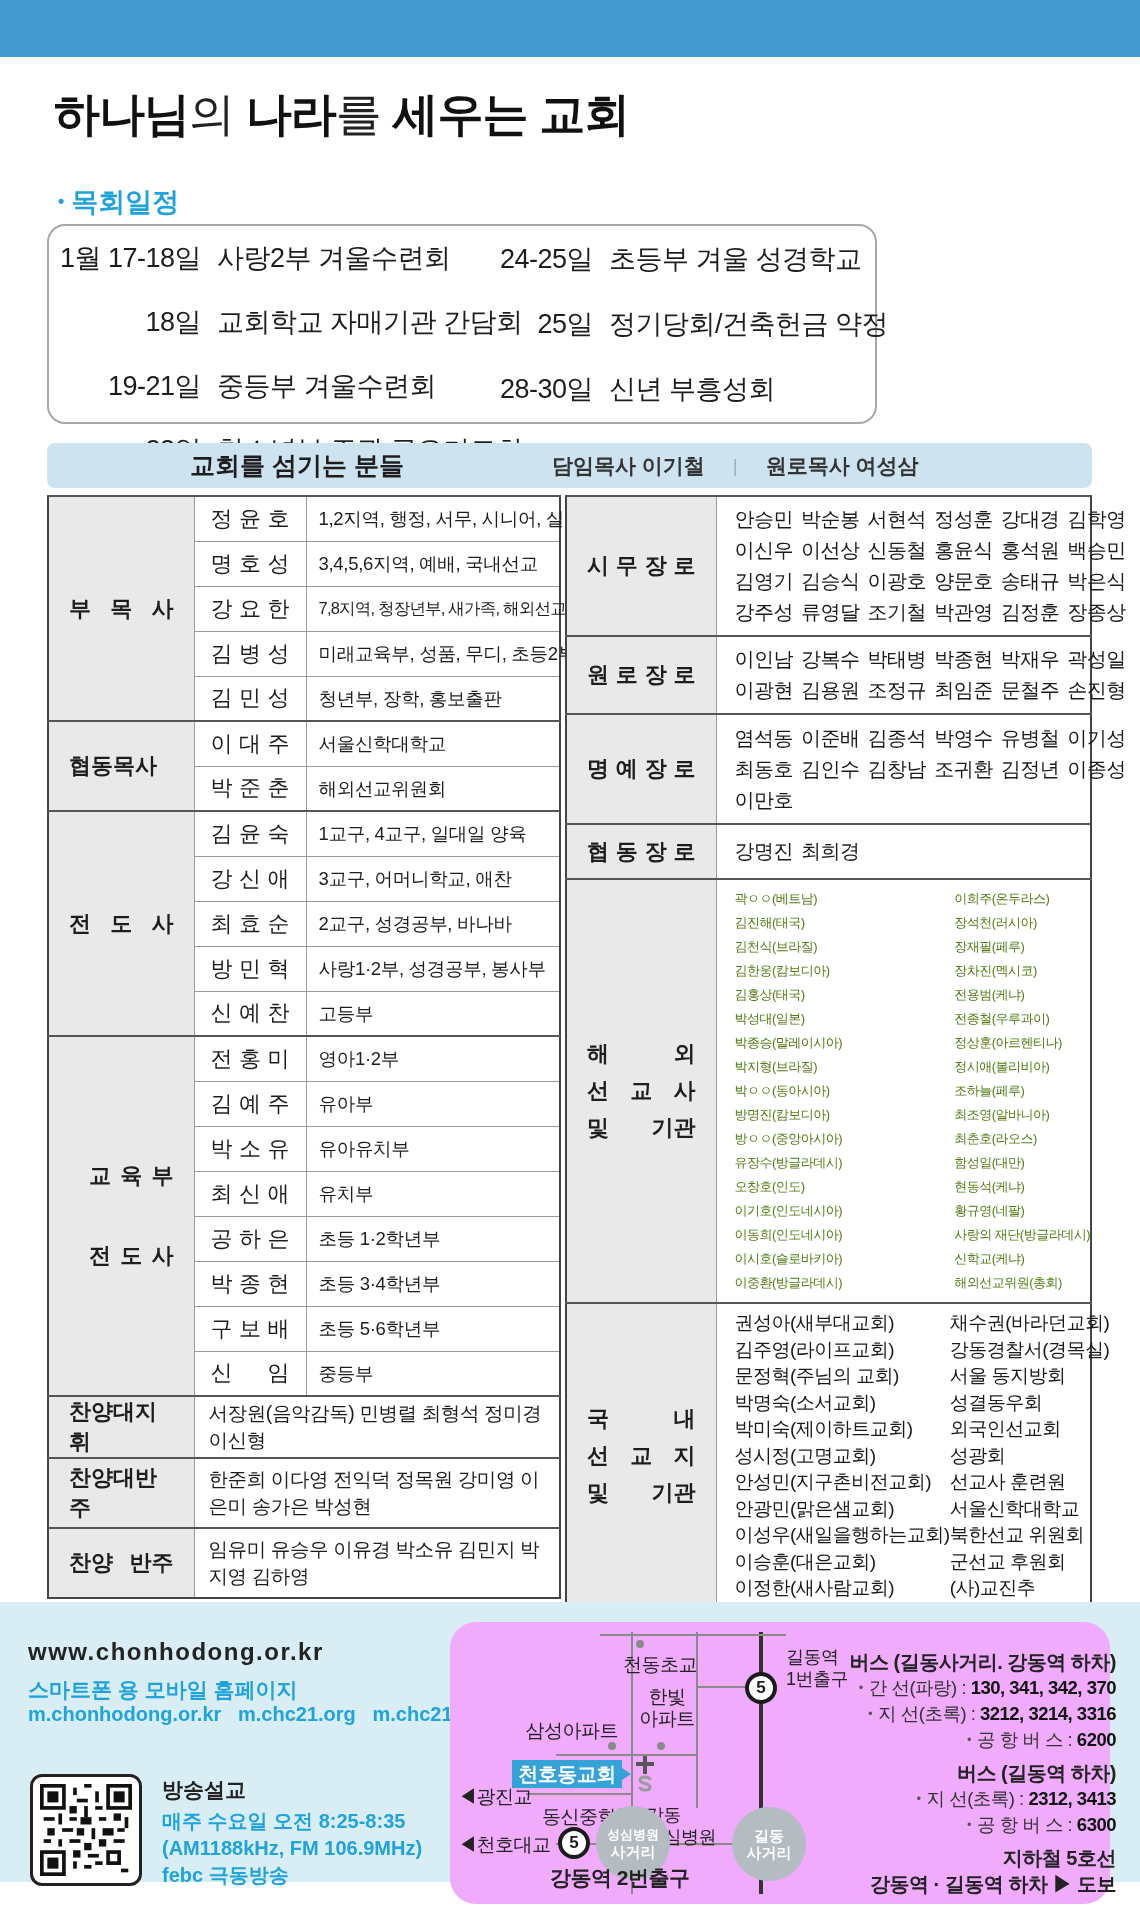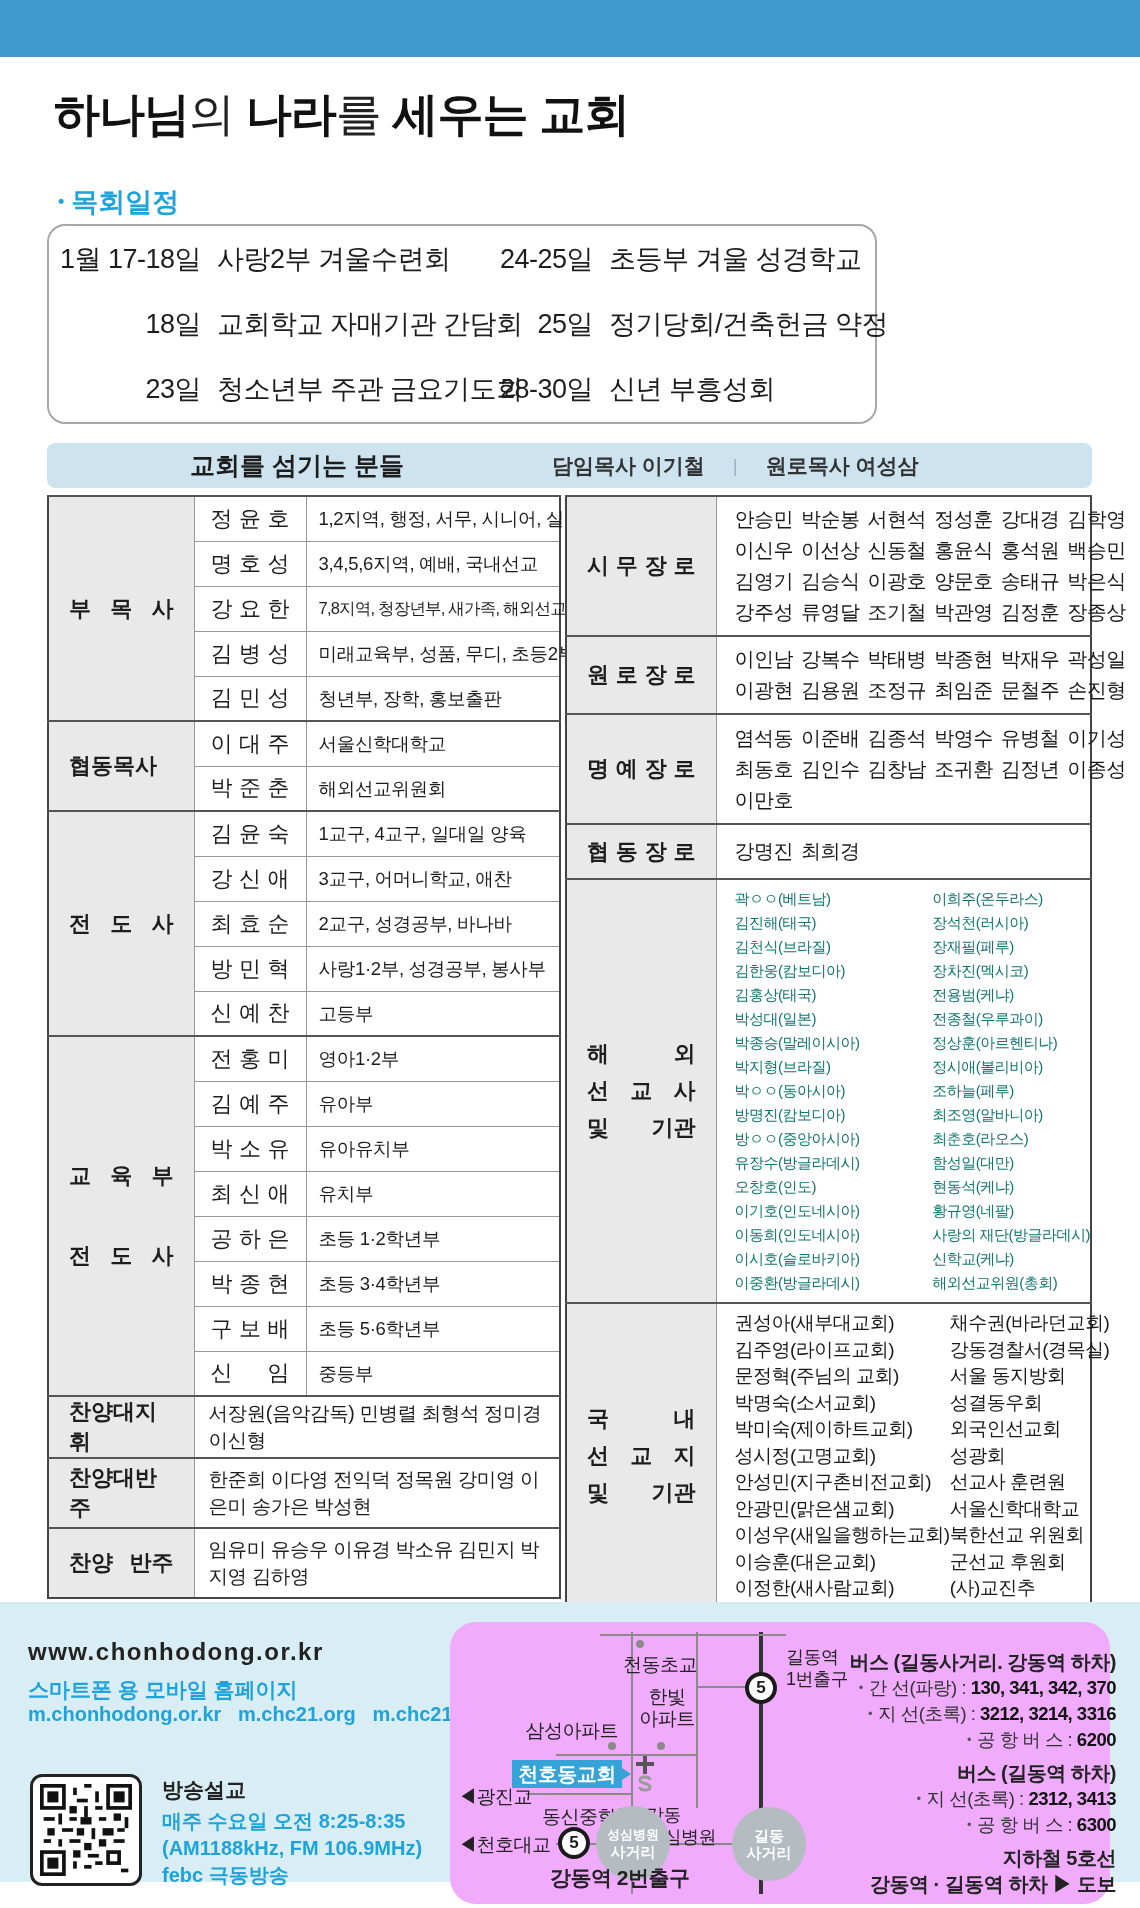--- a/index.html
+++ b/index.html
@@ -36,29 +36,29 @@
   .rtable{position:absolute;left:565px;top:495px;width:527px;border:2px solid #444;}
   tr.sec td{border-top:2px solid #555;}
   .ltable tr{height:45px;}
   .ltable tr.h70{height:70px;}
   td.role{background:#e9e9e9;font-weight:bold;font-size:22px;color:#1d1d1d;}
   .jt{text-align:justify;text-align-last:justify;padding:0 20px;display:block;}
   td.name{font-size:22px;color:#1d1d1d;text-align:justify;text-align-last:justify;padding:0 16px;}
   td.duty{font-size:18.5px;color:#1d1d1d;padding-left:12px;letter-spacing:-0.3px;white-space:nowrap;}
   td.duty.tight{font-size:16.5px;letter-spacing:-0.8px;}
   td.choir-names{font-size:19.5px;color:#1d1d1d;padding:2px 6px 2px 14px;letter-spacing:-0.4px;line-height:27px;}
-  .role-2lines{display:flex;flex-direction:column;gap:50px;}
+  .role-2lines{display:flex;flex-direction:column;gap:50px;padding-left:20px;}
 
   tr.rh1{height:140px;} tr.rh2{height:78px;} tr.rh3{height:110px;} tr.rh4{height:55px;} tr.rh5{height:424px;} tr.rh6{height:296px;}
   td.elder-cell{padding:6px 4px 6px 18px;}
   .elder-line{font-size:20px;line-height:31px;color:#1a1a1a;letter-spacing:-0.5px;word-spacing:3px;white-space:nowrap;}
   .mission-cols{display:flex;padding:6px 0 6px 18px;}
   .mcol{width:252px;}
   .mcol2{flex:1;}
-  .mission-line{font-size:15px;line-height:24px;color:#0f766e;letter-spacing:-0.5px;white-space:nowrap;}
+  .mission-line{font-size:13px;line-height:24px;color:#4d7c0f;letter-spacing:-0.5px;white-space:nowrap;}
   .domestic-line{font-size:19px;line-height:26.5px;color:#1a1a1a;letter-spacing:-0.5px;white-space:nowrap;}
   .vrole{display:flex;flex-direction:column;gap:7px;}
   .vrole .jt{font-size:22px;font-weight:bold;}
 
   .footer{position:absolute;left:0;top:1602px;width:1140px;height:280px;background:#d9edf5;}
   .site{position:absolute;left:28px;top:36px;font-size:24px;font-weight:bold;letter-spacing:1.5px;color:#222;}
   .mobile-label{position:absolute;left:28px;top:74px;font-size:21px;font-weight:bold;color:#1fa3da;}
   .mobile-urls{position:absolute;left:28px;top:101px;font-size:20px;font-weight:bold;color:#1fa3da;white-space:pre;}
   .qr{position:absolute;left:30px;top:172px;width:112px;height:112px;background:#fff;border:3px solid #222;border-radius:12px;display:flex;align-items:center;justify-content:center;}
   .bc{position:absolute;left:162px;top:174px;}
@@ -102,20 +102,24 @@
 
   <div class="sched-box">
     <div class="sched-col c1">
       <div class="sched-row">
           <span class="sched-date">1월 17-18일</span>
           <span class="sched-event">사랑2부 겨울수련회</span>
         </div>
       <div class="sched-row">
           <span class="sched-date">18일</span>
           <span class="sched-event">교회학교 자매기관 간담회</span>
+        </div>
+      <div class="sched-row">
+          <span class="sched-date">19-21일</span>
+          <span class="sched-event">중등부 겨울수련회</span>
         </div>
       <div class="sched-row">
           <span class="sched-date">23일</span>
           <span class="sched-event">청소년부 주관 금요기도회</span>
         </div>
     </div>
     <div class="sched-col c2">
       <div class="sched-row">
           <span class="sched-date">24-25일</span>
           <span class="sched-event">초등부 겨울 성경학교</span>

